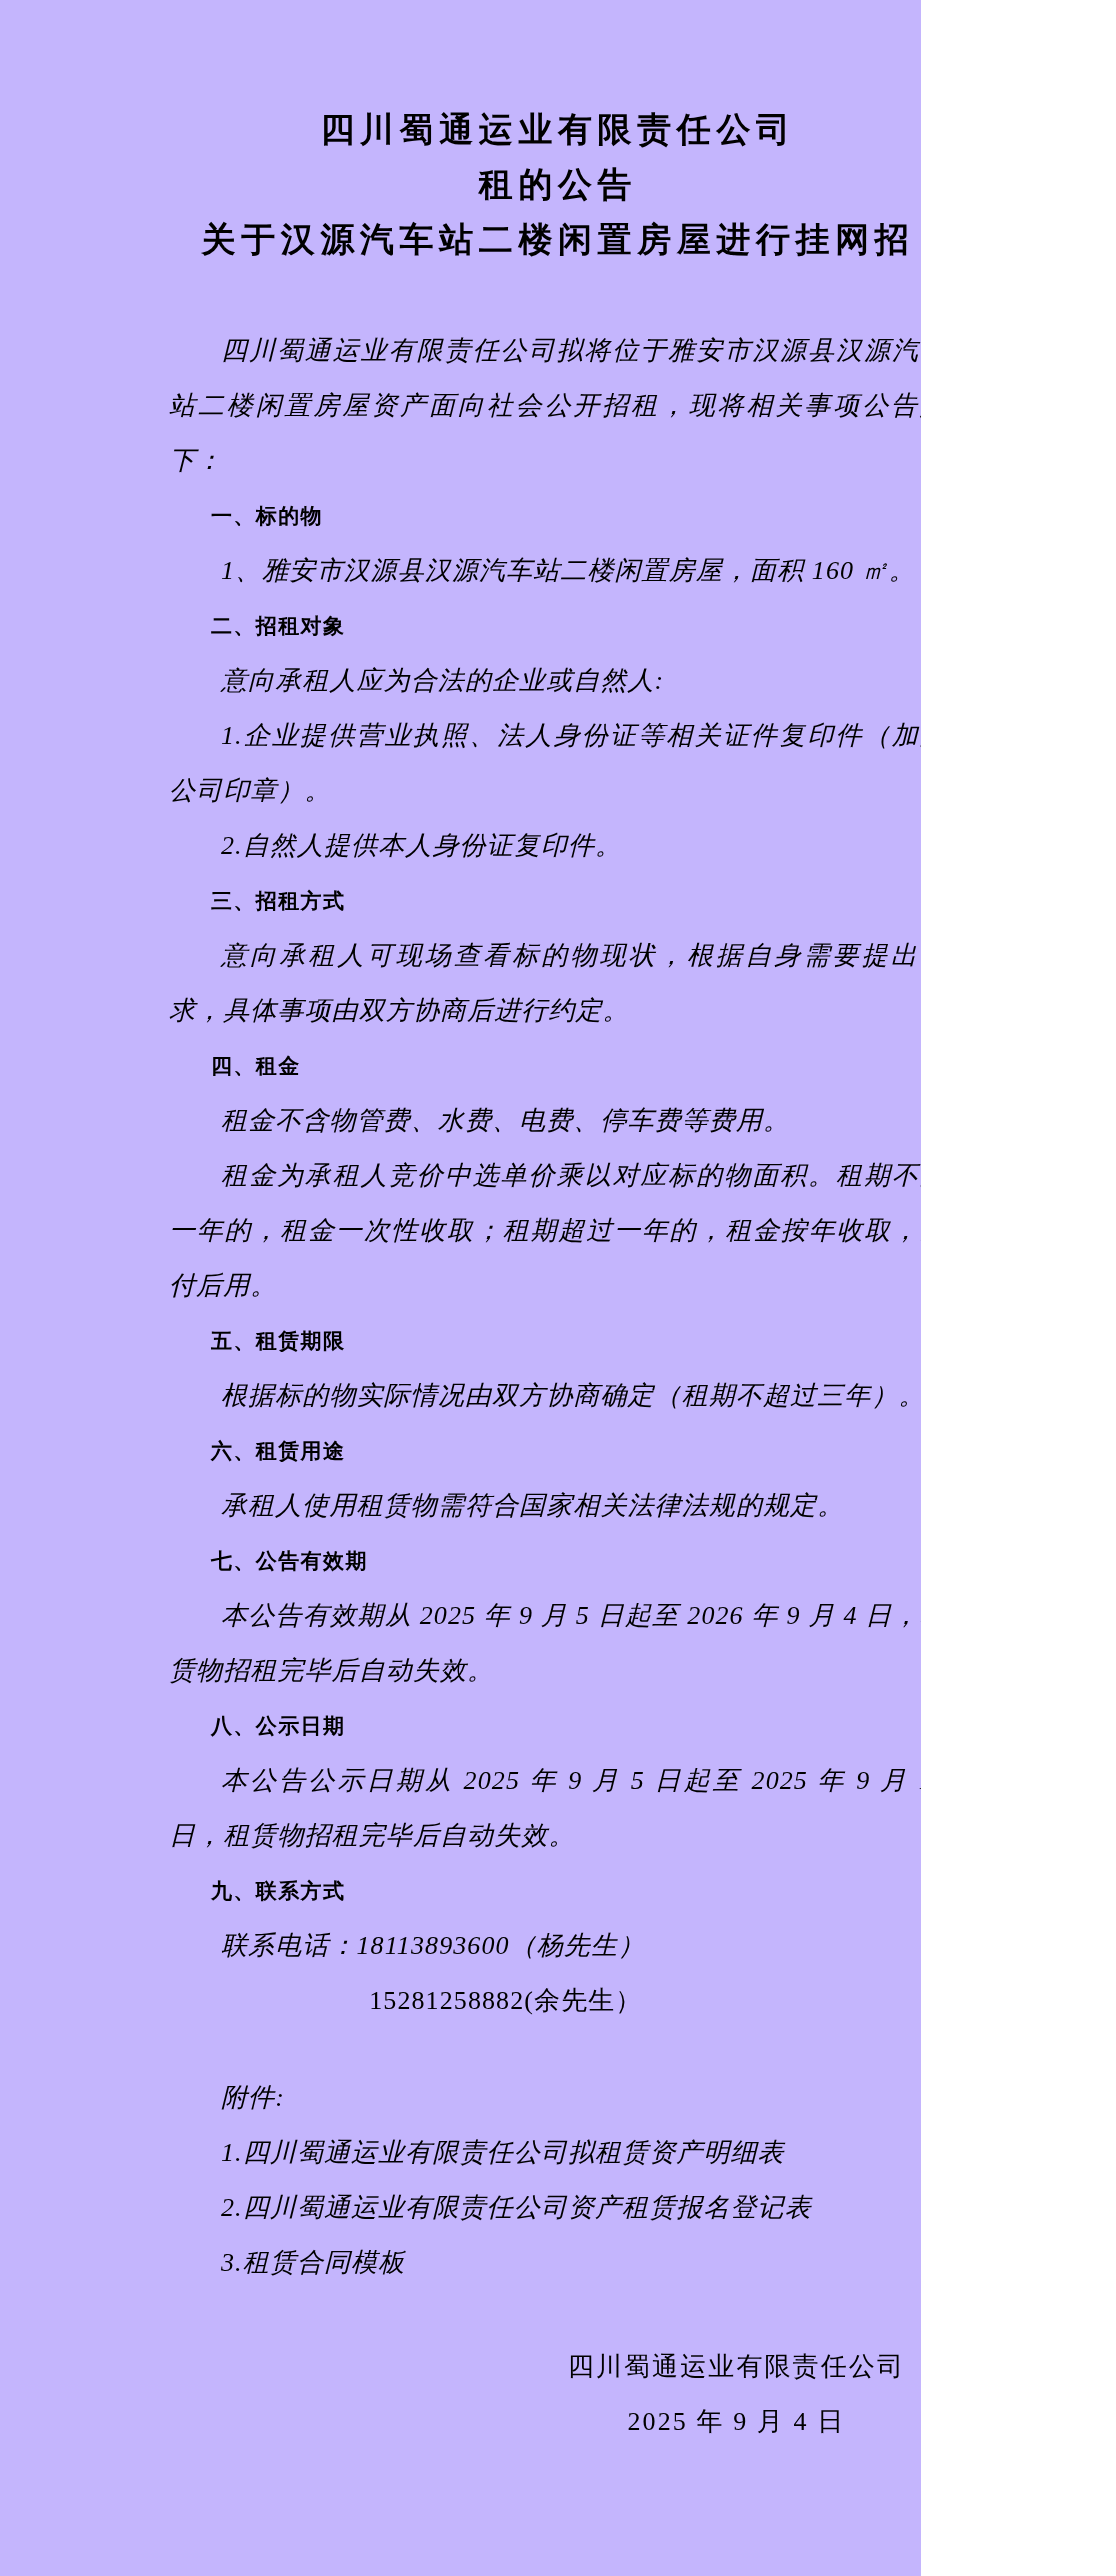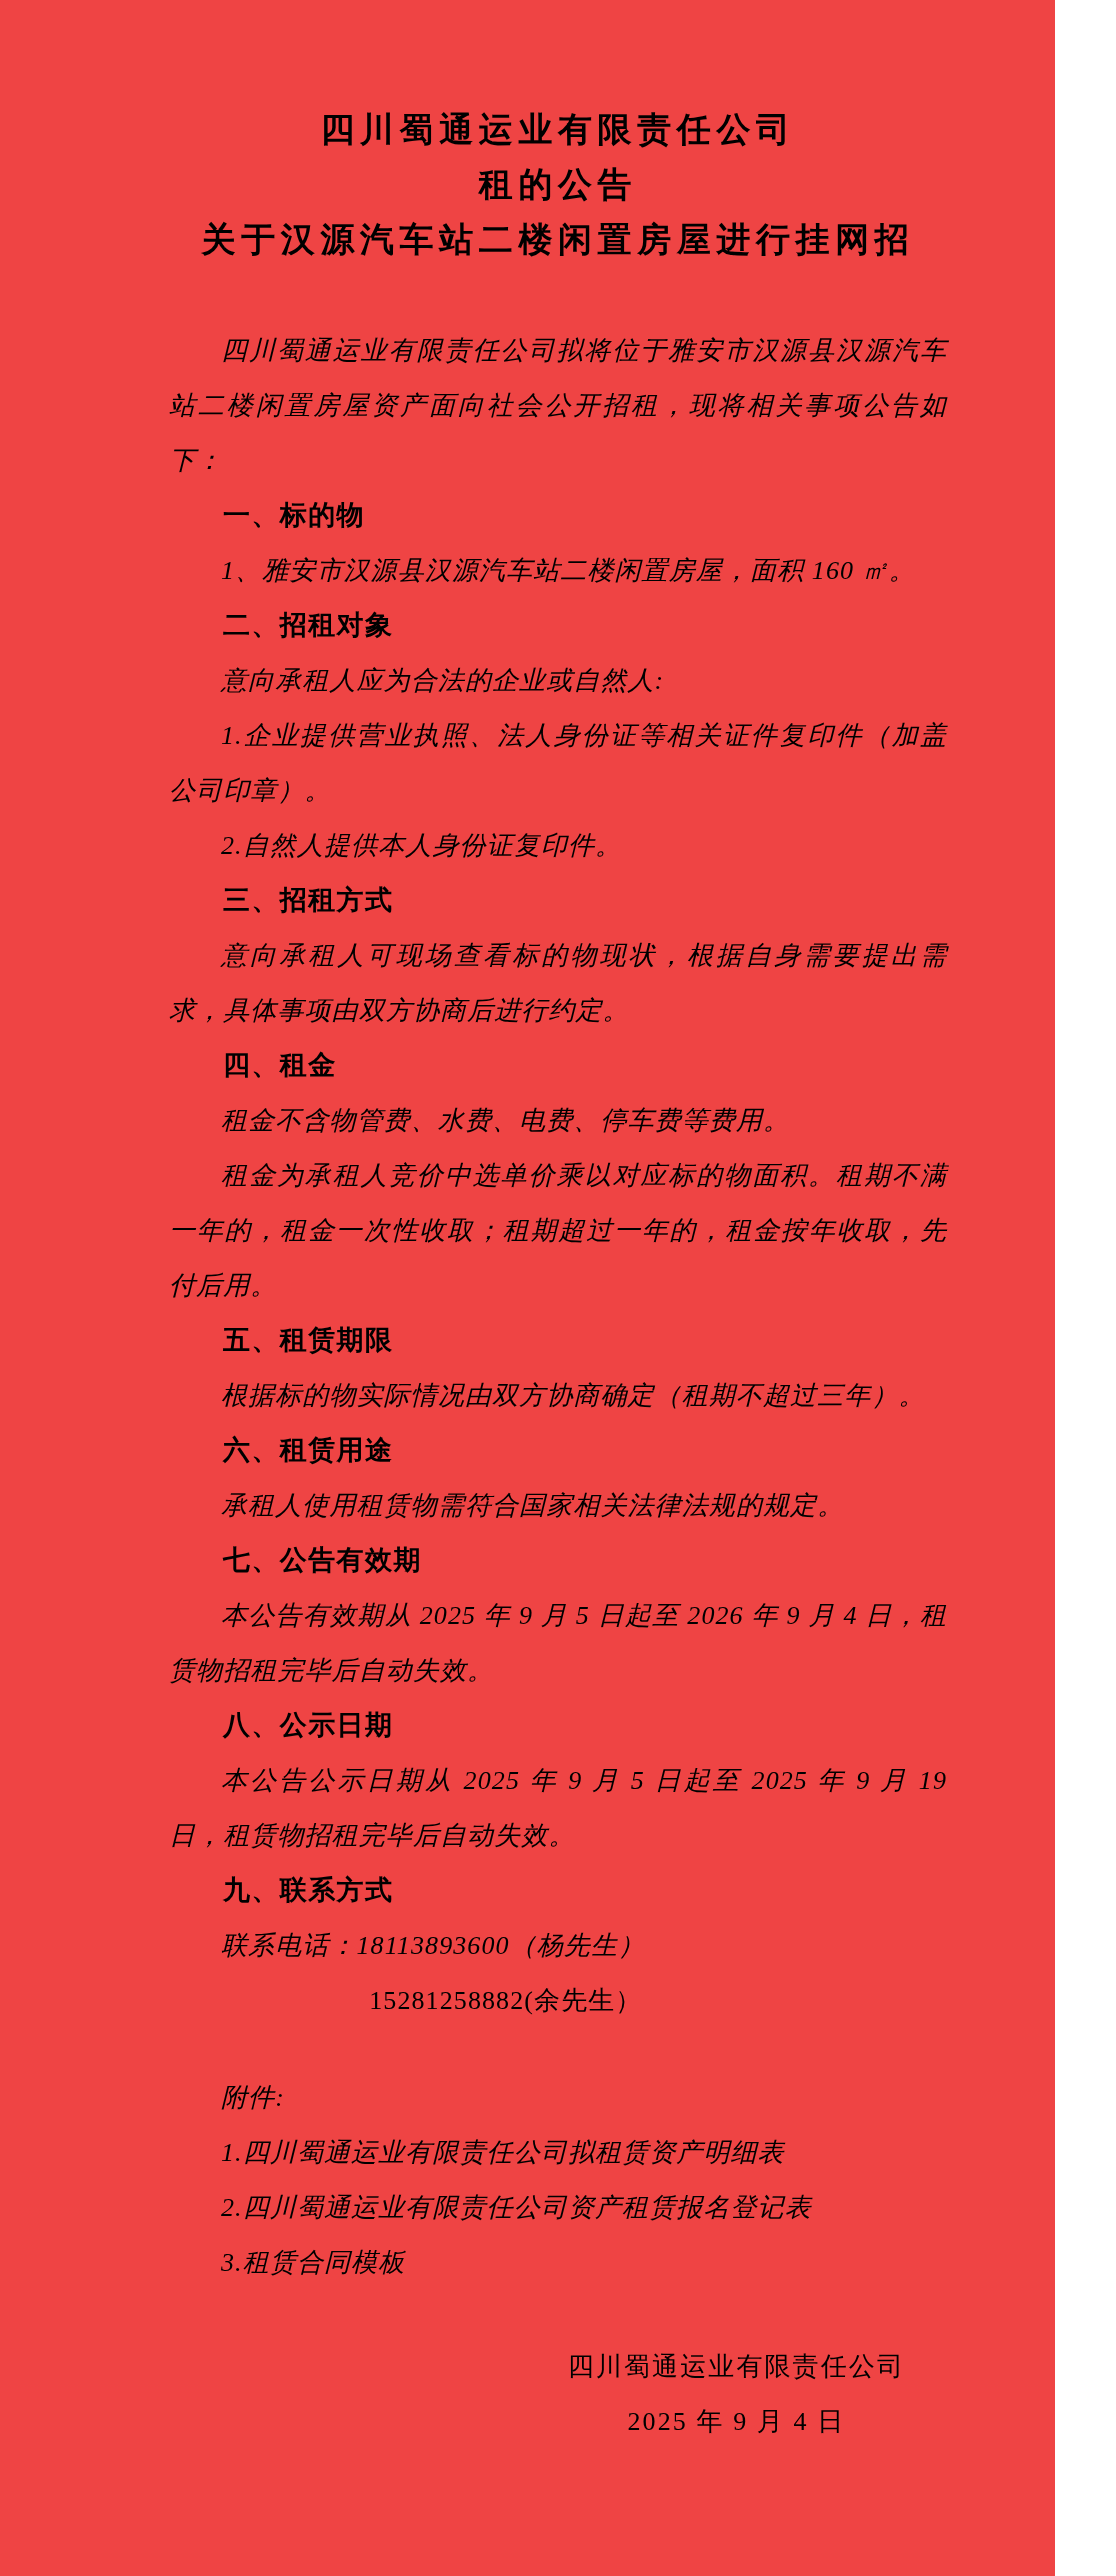--- a/index.html
+++ b/index.html
@@ -1,20 +1,20 @@
 <!DOCTYPE html>
 <html style="font-size:11.3px"><head>
 <meta charset="utf-8">
 <style>
   html, body { margin: 0; padding: 0; background: #ffffff; }
   .page {
     position: relative;
-    width: 1055px;
+    width: 921px;
     height: 2576px;
-    background: #ef4444;
+    background: #c4b5fd;
     overflow: hidden;
     color: #000000;
   }
   .doc {
     box-sizing: border-box;
     margin-left: 169px;
     width: 778px;
     padding-top: 102px;
     font-family: "Liberation Serif", "DejaVu Serif", serif;
     font-size: 26px;
@@ -33,21 +33,21 @@
   p {
     margin: 0;
     text-align: justify;
     text-justify: inter-character;
   }
   .indent { text-indent: 2em; font-style: italic; }
   .intro { margin-top: 56px; }
   .heading {
     font-family: "Liberation Sans", "DejaVu Sans", sans-serif;
     font-weight: 700;
-    font-size: 27px;
+    font-size: 21px;
     letter-spacing: 1.4px;
     text-indent: 2em;
   }
   .phone2 { text-indent: 7.7em; }
   .attach-label { margin-top: 42px; }
   .signature {
     margin-top: 49px;
     margin-left: auto;
     margin-right: 42px;
     width: -moz-fit-content;

